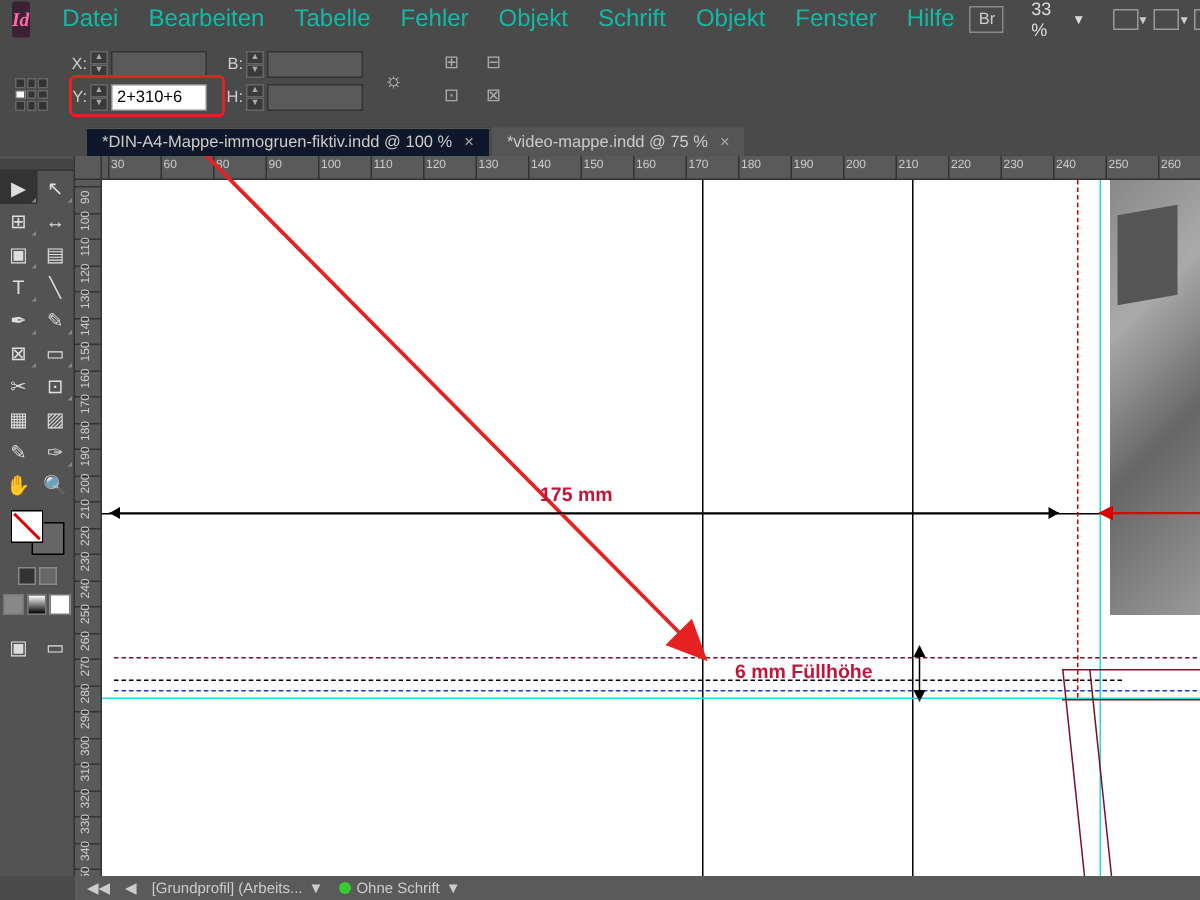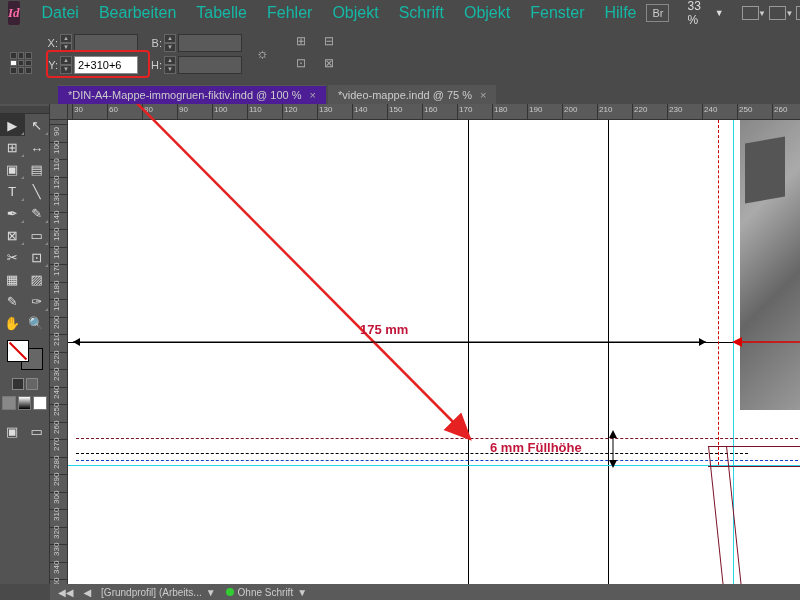--- a/index.html
+++ b/index.html
@@ -26,21 +26,21 @@
 .stepper div { flex: 1; background: #3a3a3a; border: 1px solid #666; font-size: 6px; color: #aaa; text-align: center; line-height: 7px; }
 .coord-input { width: 64px; height: 18px; background: #5a5a5a; border: 1px solid #333; color: #ddd; font-size: 11px; padding: 0 3px; }
 .coord-input.highlighted { background: #fff; color: #000; border: 1px solid #888; }
 .red-box { position: absolute; border: 2px solid #e52121; border-radius: 4px; left: 46px; top: 50px; width: 104px; height: 28px; z-index: 50; pointer-events: none; }
 .align-group { display: flex; flex-direction: column; gap: 4px; margin-left: 14px; }
 .align-group .row { display: flex; gap: 10px; }
 .align-btn { width: 18px; height: 18px; color: #aaa; font-size: 12px; text-align: center; }
 .eye-icon { width: 18px; height: 18px; color: #ccc; font-size: 14px; margin-left: 10px; }
 
 .tab-bar { height: 22px; background: #4a4a4a; display: flex; align-items: flex-end; padding-left: 58px; }
-.doc-tab { background: #4c1d95; color: #ccc; font-size: 11px; padding: 3px 10px; display: flex; align-items: center; gap: 8px; margin-right: 2px; border-top: 1px solid #555; }
+.doc-tab { background: #0f172a; color: #ccc; font-size: 11px; padding: 3px 10px; display: flex; align-items: center; gap: 8px; margin-right: 2px; border-top: 1px solid #555; }
 .doc-tab.active { background: #555; }
 .tab-close { font-size: 11px; color: #aaa; cursor: pointer; }
 
 .workspace { position: absolute; top: 104px; left: 0; right: 0; bottom: 16px; display: flex; }
 .toolbox { width: 50px; background: #535353; border-right: 1px solid #333; display: flex; flex-direction: column; padding-top: 2px; }
 .toolbox .handle { height: 8px; background: #444; border-bottom: 1px solid #333; }
 .tool-row { display: flex; }
 .tool-btn { width: 25px; height: 22px; display: flex; align-items: center; justify-content: center; color: #ddd; font-size: 13px; position: relative; }
 .tool-btn.sel { background: #333; }
 .tool-btn .tri { position: absolute; right: 1px; bottom: 1px; width: 0; height: 0; border-right: 3px solid #888; border-top: 3px solid transparent; }

